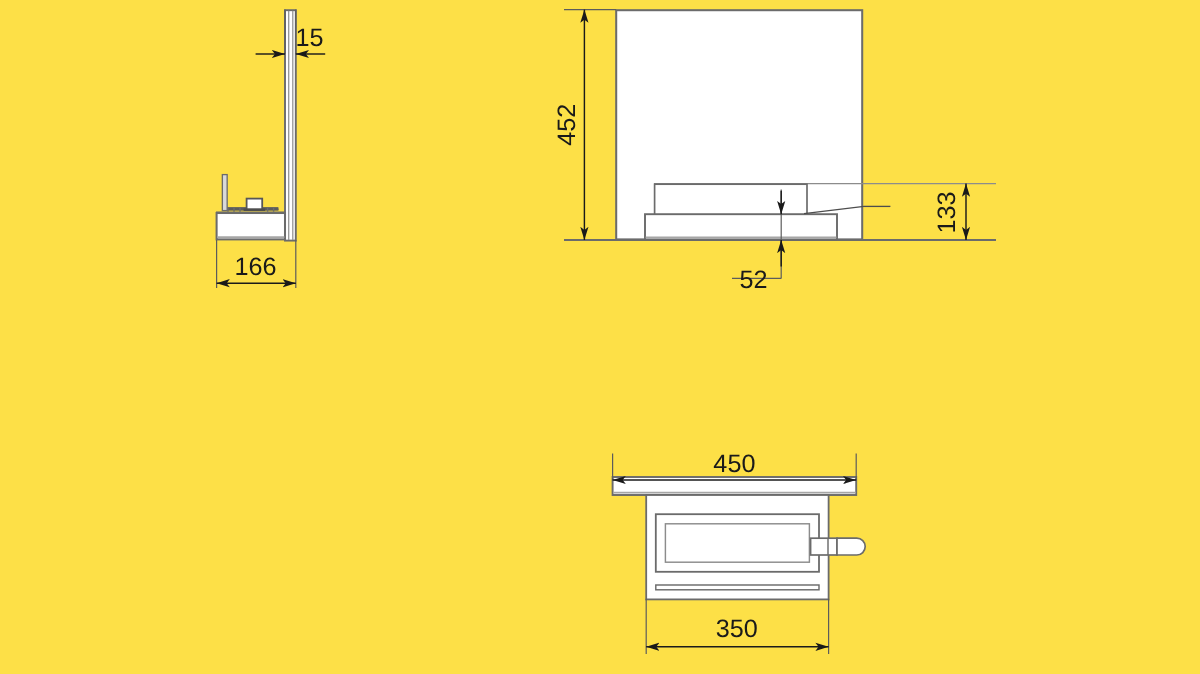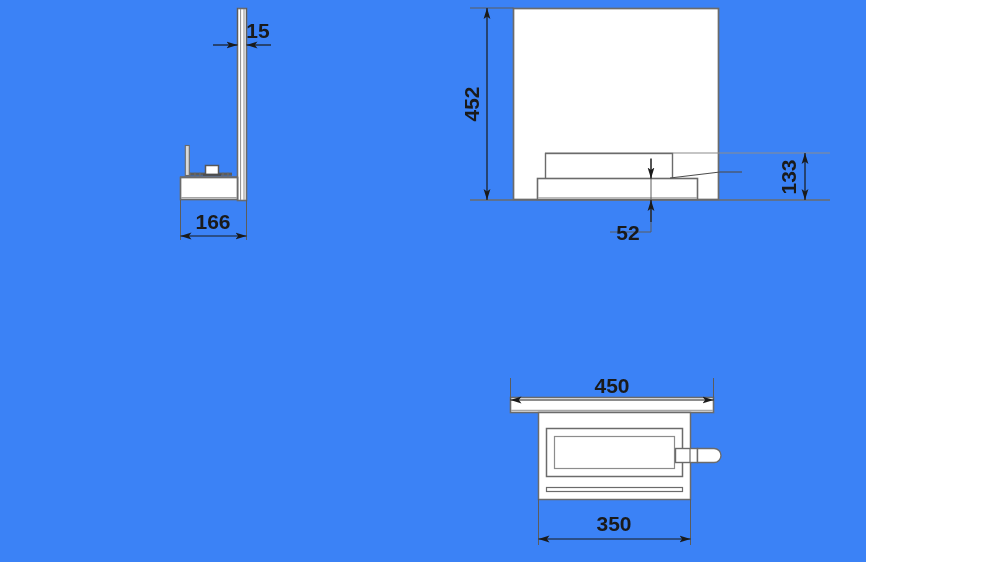--- a/index.html
+++ b/index.html
@@ -6,25 +6,24 @@
   html, body {
     margin: 0;
     padding: 0;
     background: #ffffff;
   }
   body {
     font-family: "Liberation Sans", sans-serif;
   }
   #drawing-sheet {
     position: relative;
-    width: 866px;
+    width: 1000px;
     height: 562px;
-    background: #3b82f6;
+    background: #fde047;
     overflow: hidden;
-    font-weight: bold;
   }
   #drawing-sheet svg {
     display: block;
     width: 1000px;
     height: 562px;
   }
   .dim-text {
     font-family: "Liberation Sans", sans-serif;
     font-size: 21px;
     fill: #1a1a1a;

